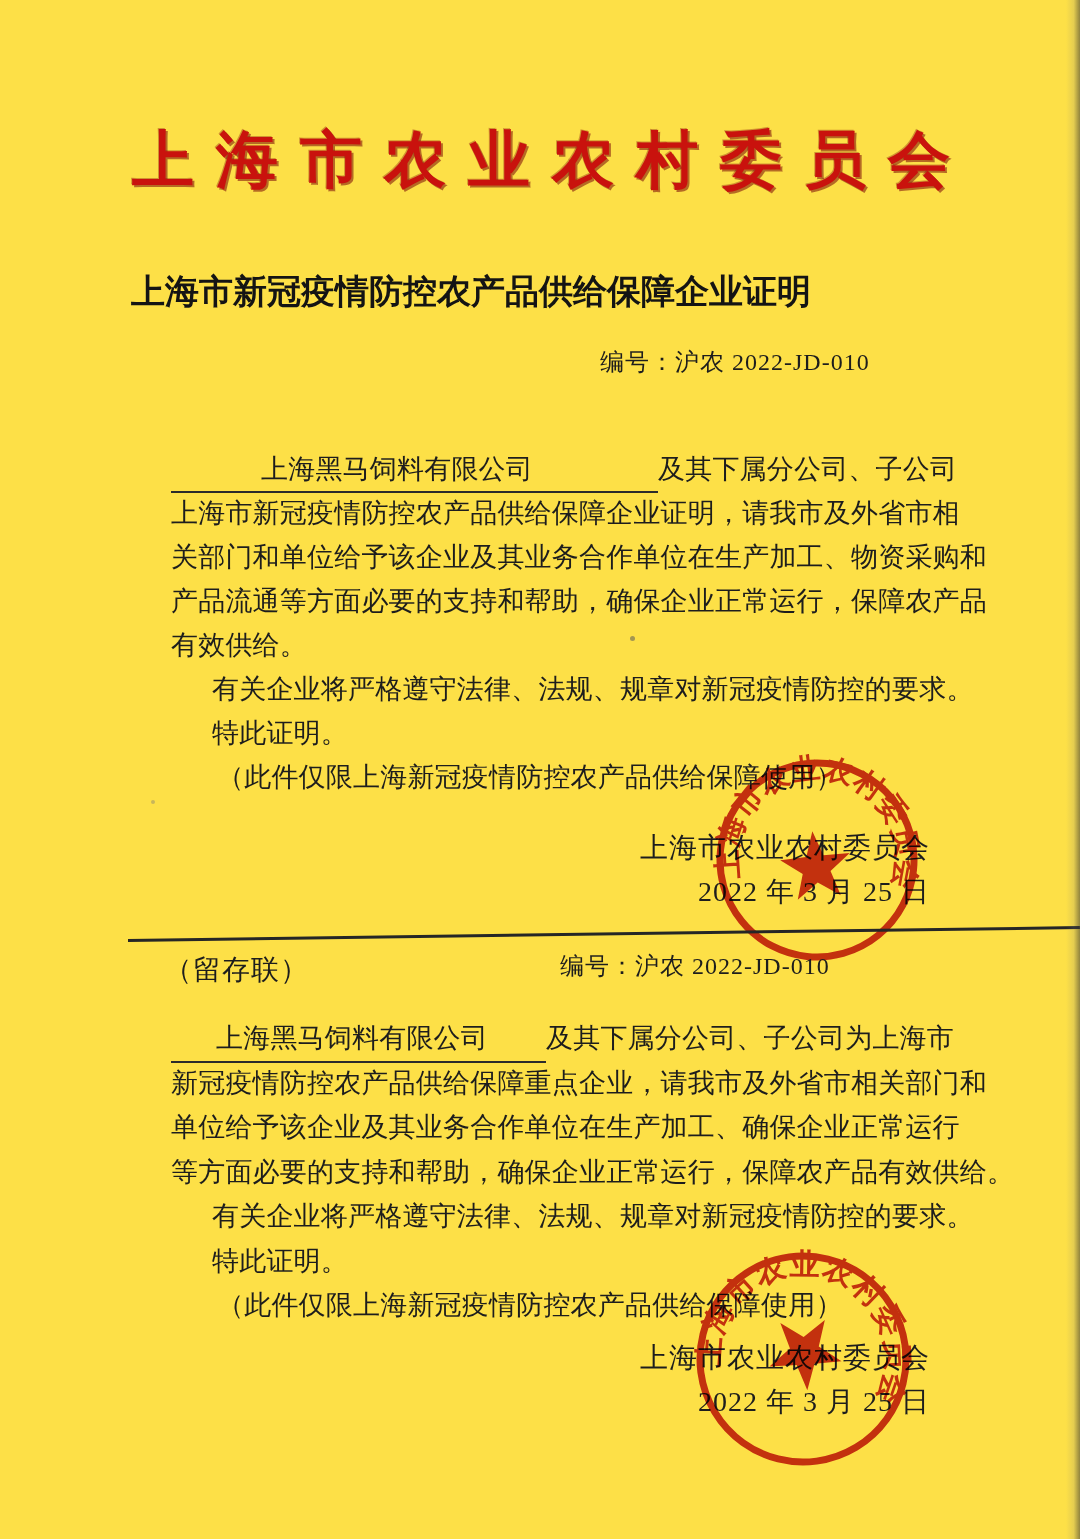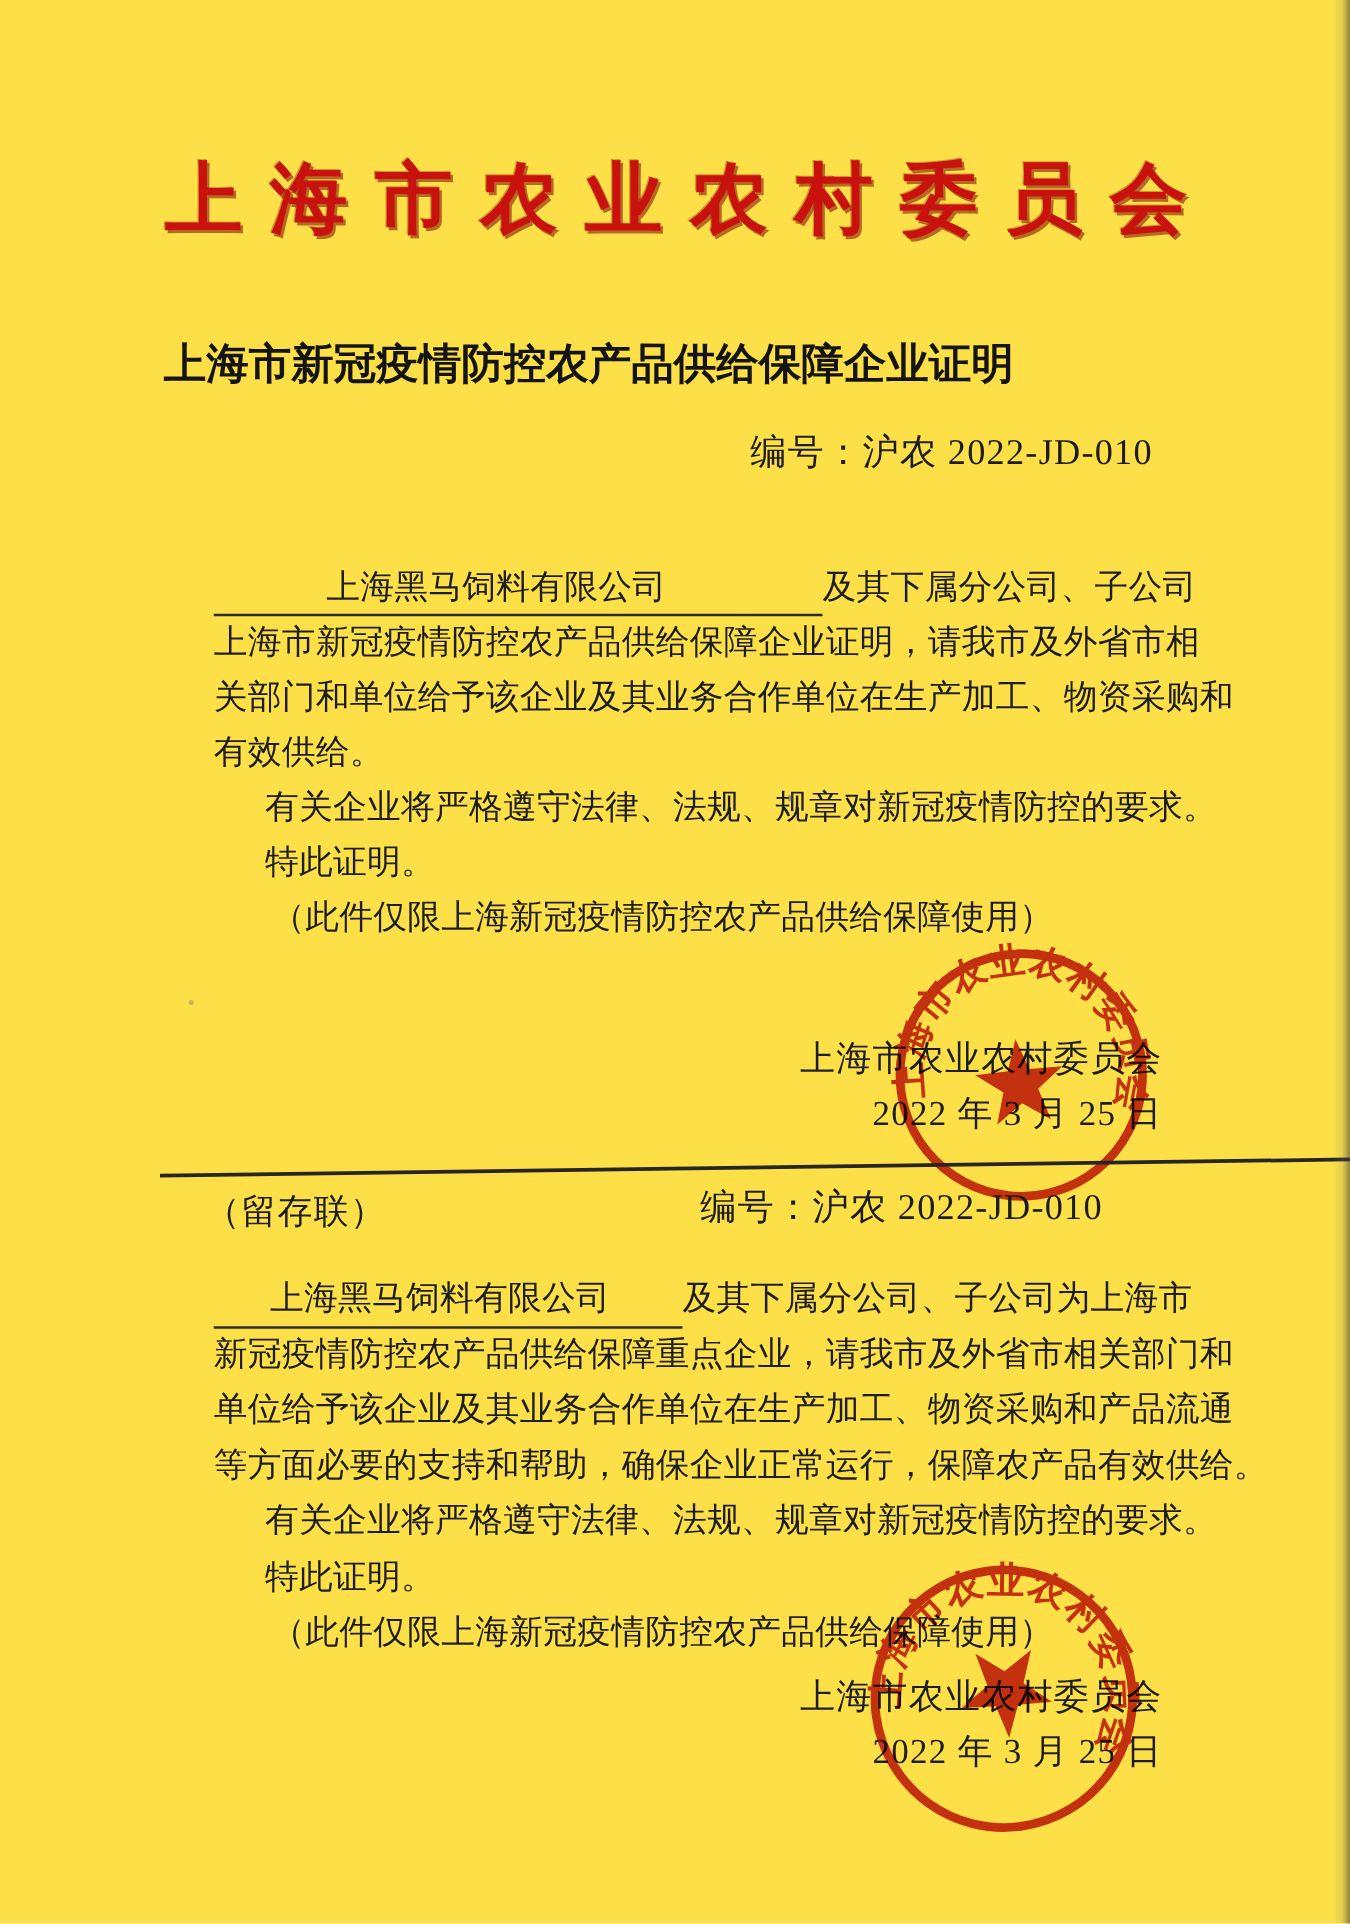--- a/index.html
+++ b/index.html
@@ -24,21 +24,21 @@
     letter-spacing:22px;padding-left:22px;
     text-shadow:2px 2px 0 rgba(122,10,8,.55), -1px -1px 0 rgba(122,10,8,.35);
   }
   .doc-title{
     position:absolute;top:270px;left:0;width:942px;
     text-align:center;
     font-size:34px;line-height:44px;font-weight:bold;color:#141414;
     letter-spacing:0px;
   }
   .serial{
-    position:absolute;font-size:29px;line-height:36px;color:#1d1d1d;letter-spacing:1px;
+    position:absolute;font-size:24px;line-height:36px;color:#1d1d1d;letter-spacing:1px;
     white-space:nowrap;
   }
   .serial-1{top:344px;left:600px;}
   .serial-2{top:948px;left:560px;}
   .para{position:absolute;left:147px;width:812px;font-size:27px;color:#1d1d1d;}
   .para-1{top:447px;}
   .para-1 .bodyline{line-height:44px;height:44px;}
   .para-2{top:1016px;}
   .para-2 .bodyline{line-height:44.5px;height:44.5px;}
   .bodyline{white-space:nowrap;letter-spacing:0.2px;margin-left:24px;}
@@ -88,20 +88,21 @@
   <div class="org-header">上海市农业农村委员会</div>
 
   <div class="doc-title">上海市新冠疫情防控农产品供给保障企业证明</div>
 
   <div class="serial serial-1">编号：沪农 2022-JD-010</div>
 
   <div class="para para-1">
     <div class="bodyline"><span class="u-slot u-slot-1"><span>上海黑马饲料有限公司</span></span><span>及其下属分公司、子公司</span></div>
     <div class="bodyline">上海市新冠疫情防控农产品供给保障企业证明，请我市及外省市相</div>
     <div class="bodyline">关部门和单位给予该企业及其业务合作单位在生产加工、物资采购和</div>
+    <div class="bodyline">产品流通等方面必要的支持和帮助，确保企业正常运行，保障农产品</div>
     <div class="bodyline">有效供给。</div>
     <div class="bodyline indent-1">有关企业将严格遵守法律、法规、规章对新冠疫情防控的要求。</div>
     <div class="bodyline indent-1">特此证明。</div>
     <div class="bodyline indent-2">（此件仅限上海新冠疫情防控农产品供给保障使用）</div>
   </div>
 
   <div class="sig sig-1">
     <div>上海市农业农村委员会</div>
     <div>2022 年 3 月 25 日</div>
   </div>
@@ -120,21 +121,21 @@
   </svg>
 
   <div class="divider"></div>
 
   <div class="copy-label">（留存联）</div>
   <div class="serial serial-2">编号：沪农 2022-JD-010</div>
 
   <div class="para para-2">
     <div class="bodyline"><span class="u-slot u-slot-2"><span>上海黑马饲料有限公司</span></span><span>及其下属分公司、子公司为上海市</span></div>
     <div class="bodyline">新冠疫情防控农产品供给保障重点企业，请我市及外省市相关部门和</div>
-    <div class="bodyline">单位给予该企业及其业务合作单位在生产加工、物资采购和产品流通</div>
+    <div class="bodyline">单位给予该企业及其业务合作单位在生产加工、确保企业正常运行</div>
     <div class="bodyline">等方面必要的支持和帮助，确保企业正常运行，保障农产品有效供给。</div>
     <div class="bodyline indent-1">有关企业将严格遵守法律、法规、规章对新冠疫情防控的要求。</div>
     <div class="bodyline indent-1">特此证明。</div>
     <div class="bodyline indent-2">（此件仅限上海新冠疫情防控农产品供给保障使用）</div>
   </div>
 
   <div class="sig sig-2">
     <div>上海市农业农村委员会</div>
     <div>2022 年 3 月 25 日</div>
   </div>

